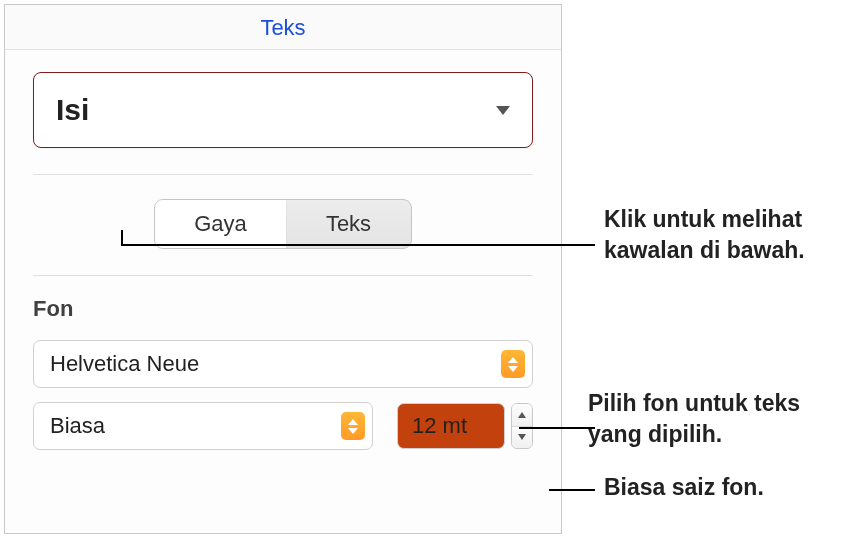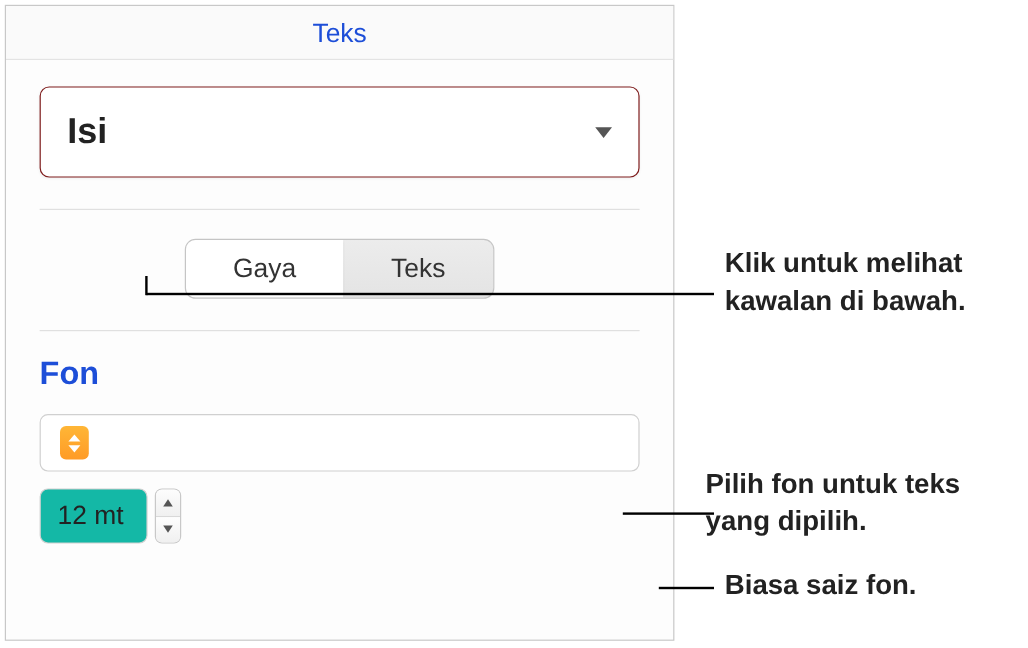--- a/index.html
+++ b/index.html
@@ -92,23 +92,23 @@
     }
     .fon-section {
       padding: 0 28px;
     }
     .section-divider {
       height: 1px;
       background: #e0e0e0;
       margin: 0 28px 20px 28px;
     }
     .fon-header {
-      font-size: 27px;
+      font-size: 22px;
       font-weight: 600;
-      color: #1d4ed8;
+      color: #404040;
       margin-bottom: 18px;
     }
     .popup {
       border: 1px solid #d0d0d0;
       border-radius: 7px;
       background: #fff;
       display: flex;
       align-items: center;
       justify-content: space-between;
       padding: 9px 7px 9px 16px;
@@ -156,25 +156,25 @@
       max-width: 340px;
     }
     .size-group {
       display: flex;
       align-items: stretch;
       gap: 6px;
     }
     .size-input {
       border: 1px solid #d0d0d0;
       border-radius: 7px;
-      background: #14b8a6;
+      background: #c2410c;
       padding: 9px 14px;
       font-size: 22px;
       color: #222;
-      width: 90px;
+      width: 108px;
       text-align: left;
     }
     .stepper {
       display: flex;
       flex-direction: column;
       border: 1px solid #c8c8c8;
       border-radius: 6px;
       overflow: hidden;
       width: 22px;
     }
@@ -252,28 +252,36 @@
     </div>
   </div>
 
   <div class="section-divider"></div>
 
   <div class="fon-section">
     <div class="fon-header">Fon</div>
 
     <div class="font-family-row">
       <div class="popup">
+        <span class="popup-label">Helvetica Neue</span>
         <span class="popup-arrows">
           <span class="tri-up"></span>
           <span class="tri-down"></span>
         </span>
       </div>
     </div>
 
     <div class="font-face-row">
+      <div class="popup font-face-popup">
+        <span class="popup-label">Biasa</span>
+        <span class="popup-arrows">
+          <span class="tri-up"></span>
+          <span class="tri-down"></span>
+        </span>
+      </div>
 
       <div class="size-group">
         <div class="size-input">12 mt</div>
         <div class="stepper">
           <div class="stepper-btn">
               <span class="step-up"></span>
             </div>
           <div class="stepper-btn">
               <span class="step-down"></span>
             </div>

